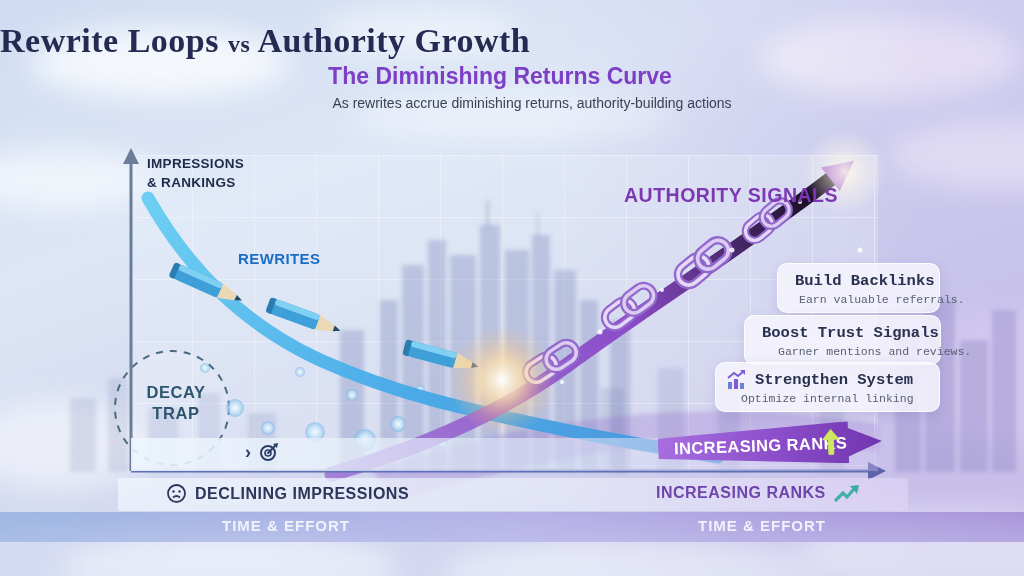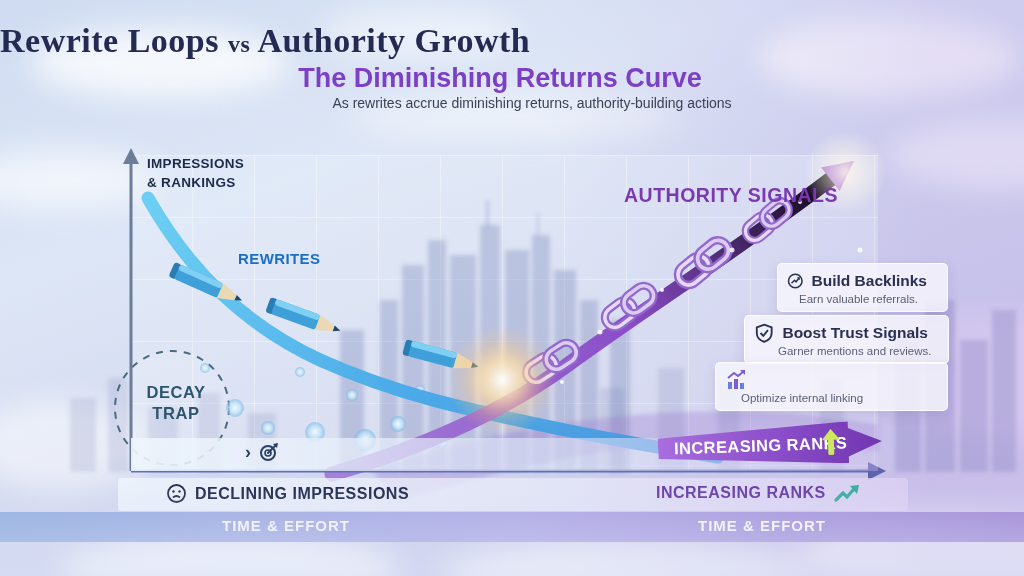--- a/index.html
+++ b/index.html
@@ -15,39 +15,39 @@
     background:linear-gradient(180deg,rgba(205,215,240,0) 0%,rgba(214,222,244,0.55) 100%);}
   .plot-panel{position:absolute;left:130px;top:155px;width:748px;height:316px;
     background:rgba(238,245,252,0.28);
     background-image:linear-gradient(rgba(255,255,255,0.35) 1px,transparent 1px),
       linear-gradient(90deg,rgba(255,255,255,0.35) 1px,transparent 1px);
     background-size:62px 62px;}
   .title{position:absolute;left:0;top:22px;width:1000px;text-align:left;
     font-family:"Liberation Serif",serif;font-weight:700;color:#252a52;font-size:34px;letter-spacing:.5px;}
   .title .vs{font-size:24px;}
   .subtitle{position:absolute;left:0;top:63px;width:1000px;text-align:center;
-    font-weight:700;color:#7c3fc6;font-size:27px;}
+    font-weight:700;color:#7c3fc6;font-size:23px;}
   .desc{position:absolute;left:0;width:1000px;text-align:center;color:#3b4254;font-size:14px;font-weight:500;margin-left:32px;}
   .y-label{position:absolute;left:147px;top:154px;font-size:13.5px;font-weight:800;color:#1e2a4a;line-height:19px;letter-spacing:.3px;}
   .lbl-rewrites{position:absolute;left:238px;top:250px;font-size:15px;font-weight:800;color:#1b6ec5;letter-spacing:.4px;}
   .lbl-authority{position:absolute;left:624px;top:184px;font-size:19.5px;font-weight:800;color:#7b38b2;letter-spacing:.5px;}
   .lbl-decay{position:absolute;left:128px;top:382px;width:96px;text-align:center;
     font-size:16.5px;font-weight:800;color:#2d566e;line-height:21px;letter-spacing:.6px;}
   .dim-band{position:absolute;left:131px;top:438px;width:747px;height:33px;
     background:linear-gradient(90deg,rgba(238,246,253,0.9) 0%,rgba(222,230,248,0.62) 55%,rgba(195,178,232,0.40) 100%);}
   .dim-group{position:absolute;left:245px;top:442px;display:flex;align-items:center;gap:7px;
     font-size:16.5px;font-weight:700;color:#2b3e66;}
   .dim-group .chev{font-size:18px;font-weight:800;}
   .banner{position:absolute;left:658px;top:424px;width:224px;height:42px;transform:rotate(-2deg);
     background:linear-gradient(100deg,#a96fe0 0%,#8a4cc8 55%,#6f35ae 100%);
     clip-path:polygon(0% 26%,85% 0%,85% 16%,100% 50%,85% 84%,85% 100%,0% 74%);
     display:flex;align-items:center;}
   .banner span{margin-left:16px;color:#ffffff;font-size:16.5px;font-weight:800;letter-spacing:.4px;}
   .card{position:absolute;background:rgba(247,245,253,0.84);border:1px solid rgba(255,255,255,0.85);
-    border-radius:5px;box-shadow:0 4px 12px rgba(115,95,175,0.20);padding:6px 20px 6px 9px;}
+    border-radius:10px;box-shadow:0 4px 12px rgba(115,95,175,0.20);padding:6px 12px 6px 9px;font-family:Liberation Mono, monospace;}
   .card .row{display:flex;align-items:center;gap:8px;}
   .card .t{font-size:15.5px;font-weight:800;color:#2a3050;white-space:nowrap;}
   .card .s{font-size:11.5px;color:#5a6175;white-space:nowrap;margin-top:1px;}
   .band-a{position:absolute;left:118px;top:478px;width:790px;height:33px;border-radius:3px;
     background:linear-gradient(90deg,rgba(240,246,253,0.80) 0%,rgba(233,236,250,0.72) 55%,rgba(223,211,245,0.70) 100%);}
   .fgroup{position:absolute;display:flex;align-items:center;gap:8px;}
   .f-decl{left:166px;top:483px;font-size:16px;font-weight:800;color:#242e52;letter-spacing:.5px;}
   .f-incr{left:656px;top:483px;font-size:16px;font-weight:800;color:#6a3fa8;letter-spacing:.5px;}
   .band-b{position:absolute;left:0;top:512px;width:1024px;height:30px;
     background:linear-gradient(90deg,rgba(128,163,219,0.78) 0%,rgba(168,160,228,0.80) 50%,rgba(148,120,208,0.80) 100%);}
@@ -268,20 +268,21 @@
 
   <div class="card" style="left:715px;top:362px;width:202px">
     <div class="row">
       <svg width="22" height="22" viewBox="0 0 22 22">
         <rect x="3" y="13" width="4" height="7" fill="#6a7fd8"></rect>
         <rect x="9" y="10" width="4" height="10" fill="#7b5cd6"></rect>
         <rect x="15" y="14" width="4" height="6" fill="#6a7fd8"></rect>
         <path d="M3,9 L9,4 L13,7 L19,2" fill="none" stroke="#7b5cd6" stroke-width="2"></path>
         <polygon points="15,1 20,1 20,6" fill="#7b5cd6"></polygon>
       </svg>
+      <span class="t">Strengthen System</span>
     </div>
     <div class="s" style="margin-left:16px">Optimize internal linking</div>
   </div>
 
   <div class="band-a"></div>
   <div class="fgroup f-decl">
     <svg width="21" height="21" viewBox="0 0 21 21">
       <circle cx="10.5" cy="10.5" r="8.5" fill="none" stroke="#2a3050" stroke-width="1.8"></circle>
       <circle cx="7.5" cy="8.5" r="1.2" fill="#2a3050"></circle>
         <circle cx="13.5" cy="8.5" r="1.2" fill="#2a3050"></circle>

